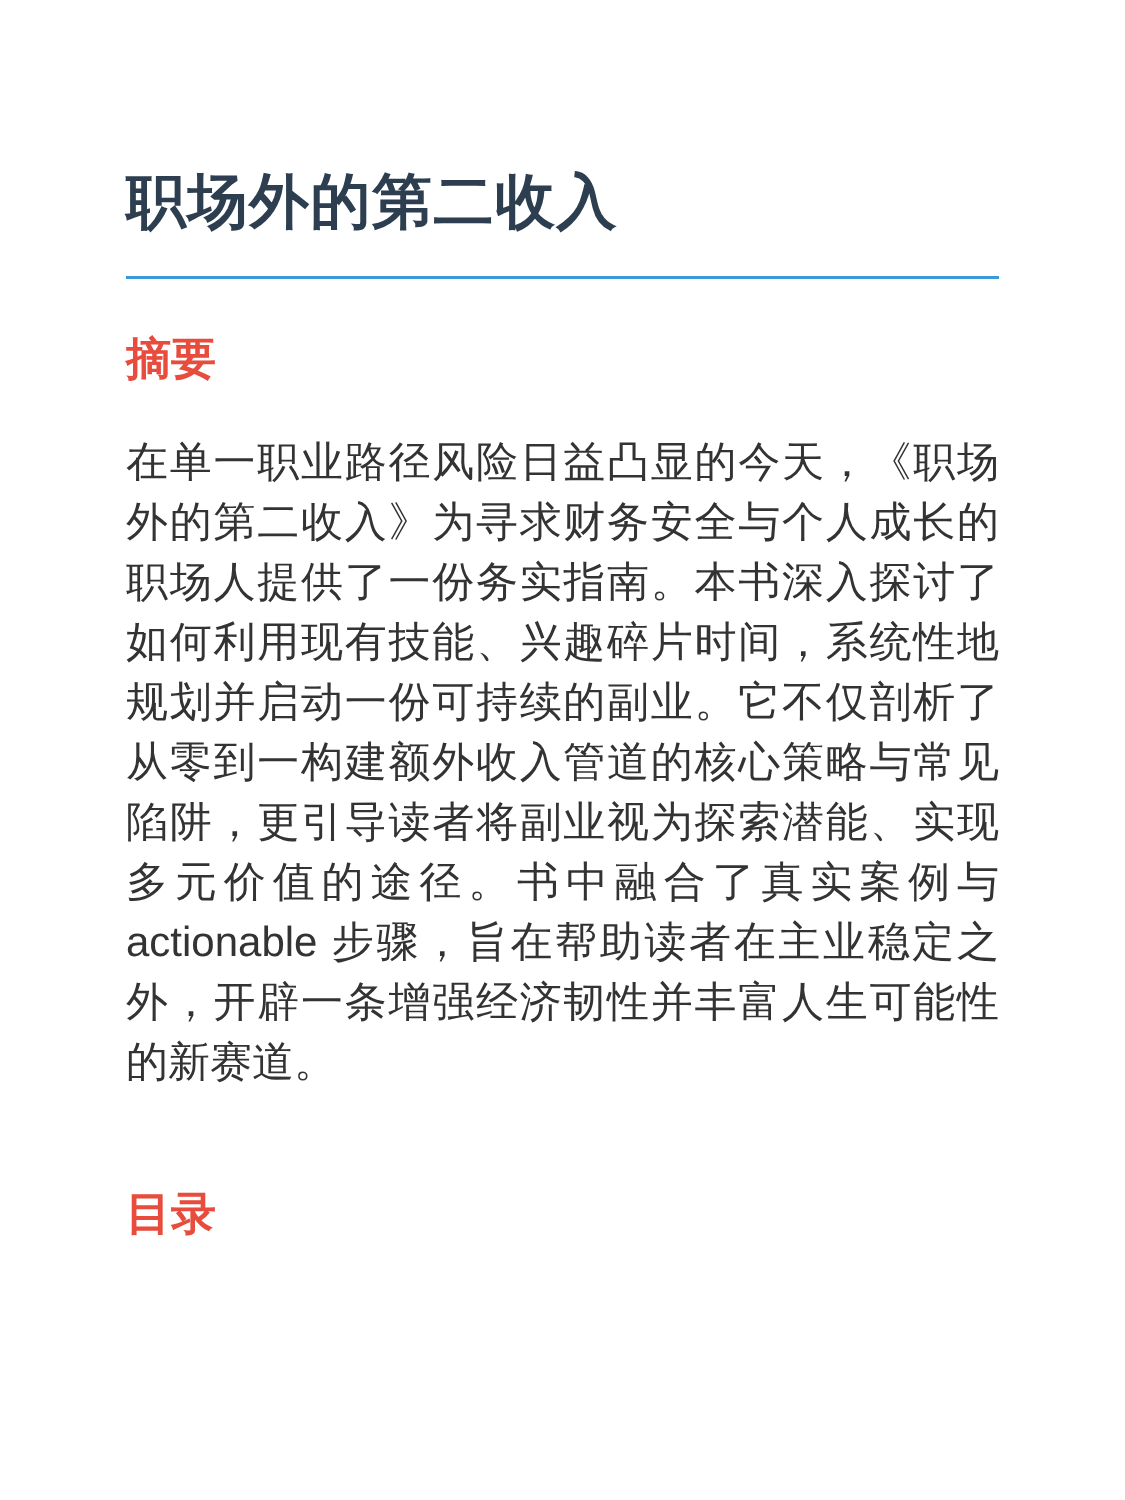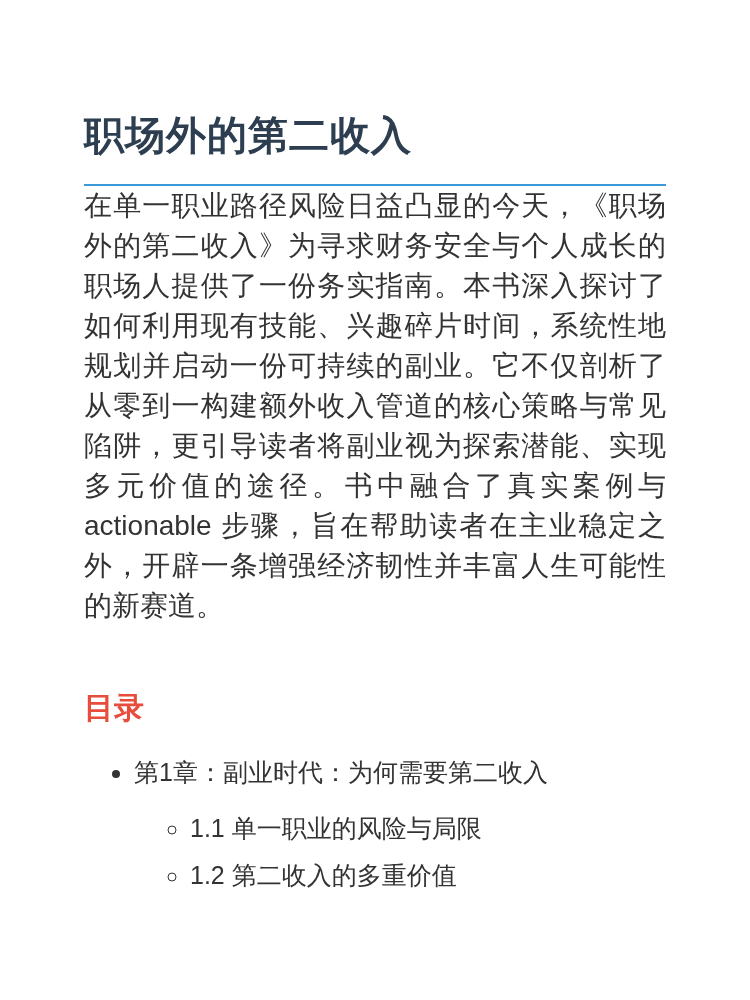--- a/index.html
+++ b/index.html
@@ -79,34 +79,22 @@
   }
 </style>
 </head>
 <body>
 
 <div class="page">
   <div class="content">
 
     <h1 class="doc-title">职场外的第二收入</h1>
 
+    <h2 class="accent-heading">摘要</h2>
 
     <p class="abstract-body">在单一职业路径风险日益凸显的今天，《职场外的第二收入》为寻求财务安全与个人成长的职场人提供了一份务实指南。本书深入探讨了如何利用现有技能、兴趣碎片时间，系统性地规划并启动一份可持续的副业。它不仅剖析了从零到一构建额外收入管道的核心策略与常见陷阱，更引导读者将副业视为探索潜能、实现多元价值的途径。书中融合了真实案例与 actionable 步骤，旨在帮助读者在主业稳定之外，开辟一条增强经济韧性并丰富人生可能性的新赛道。</p>
 
     <h2 class="accent-heading toc">目录</h2>
 
-    <ul class="toc-list">
-      <li>
-        <span>第1章：副业时代：为何需要第二收入</span>
-        <ul class="toc-sublist">
-          <li>
-            <span>1.1 单一职业的风险与局限</span>
-          </li>
-          <li>
-            <span>1.2 第二收入的多重价值</span>
-          </li>
-        </ul>
-      </li>
-    </ul>
 
   </div>
 
 </div>
 
 </body></html>

